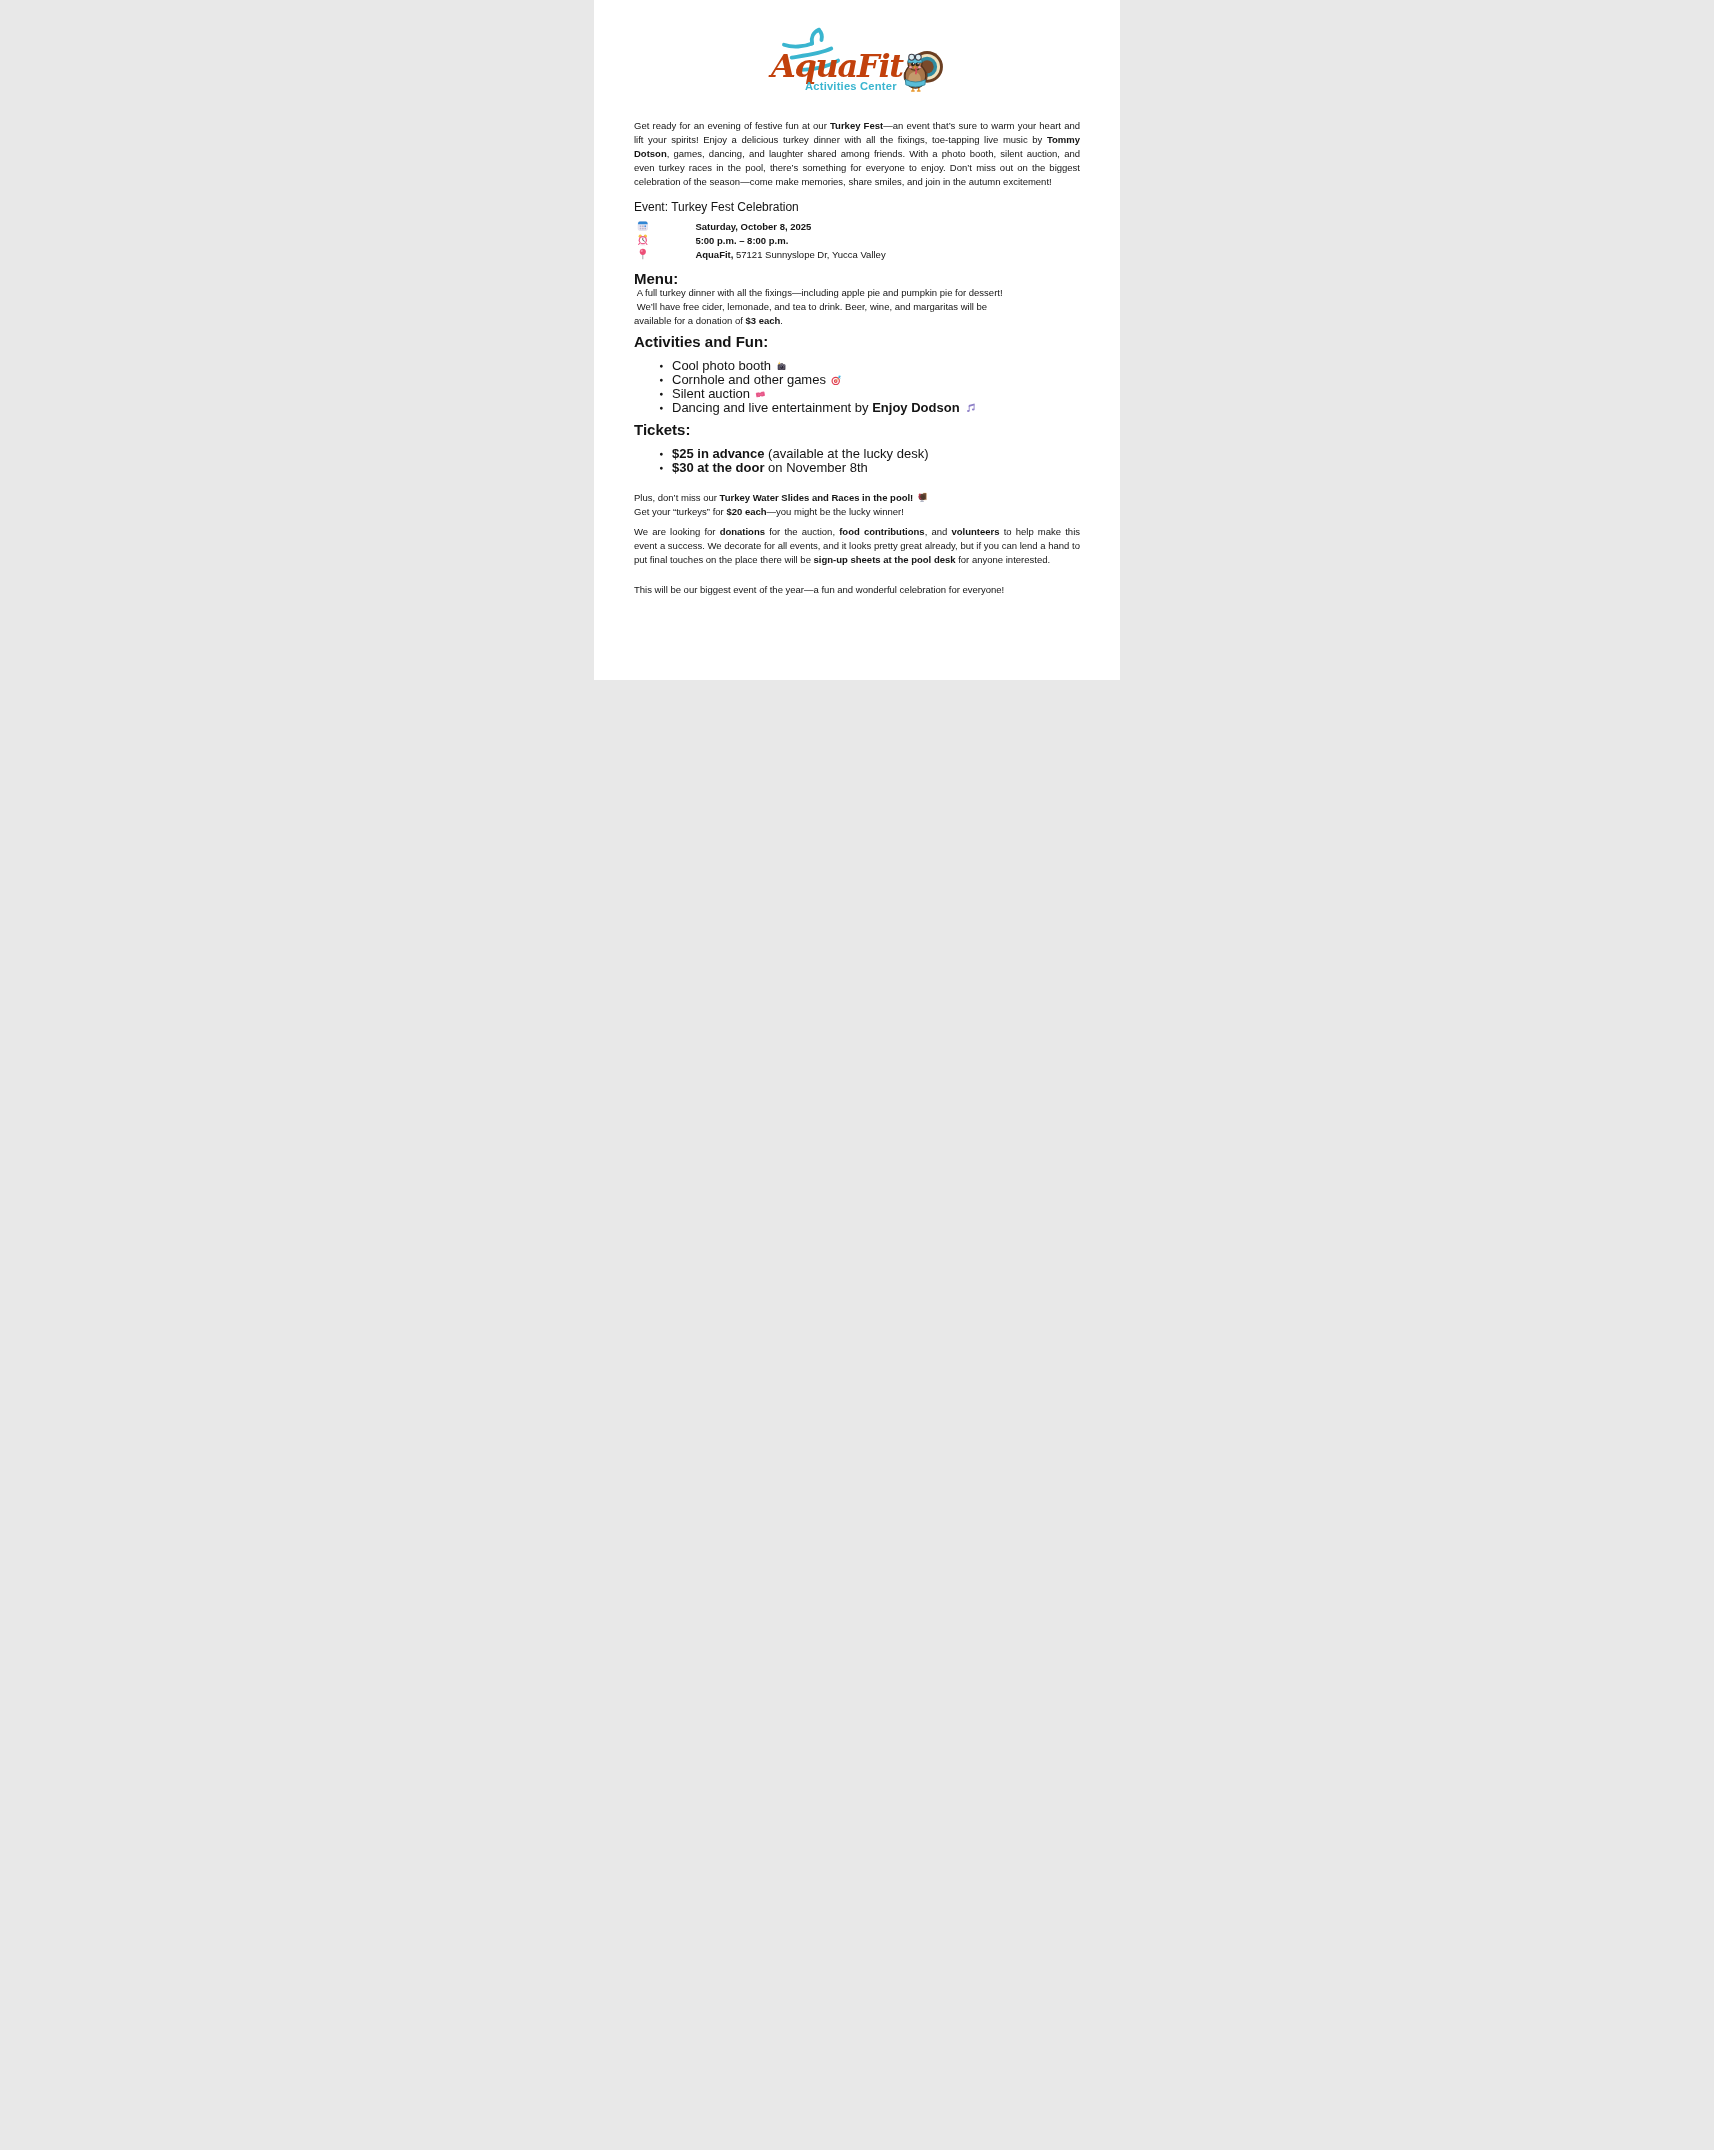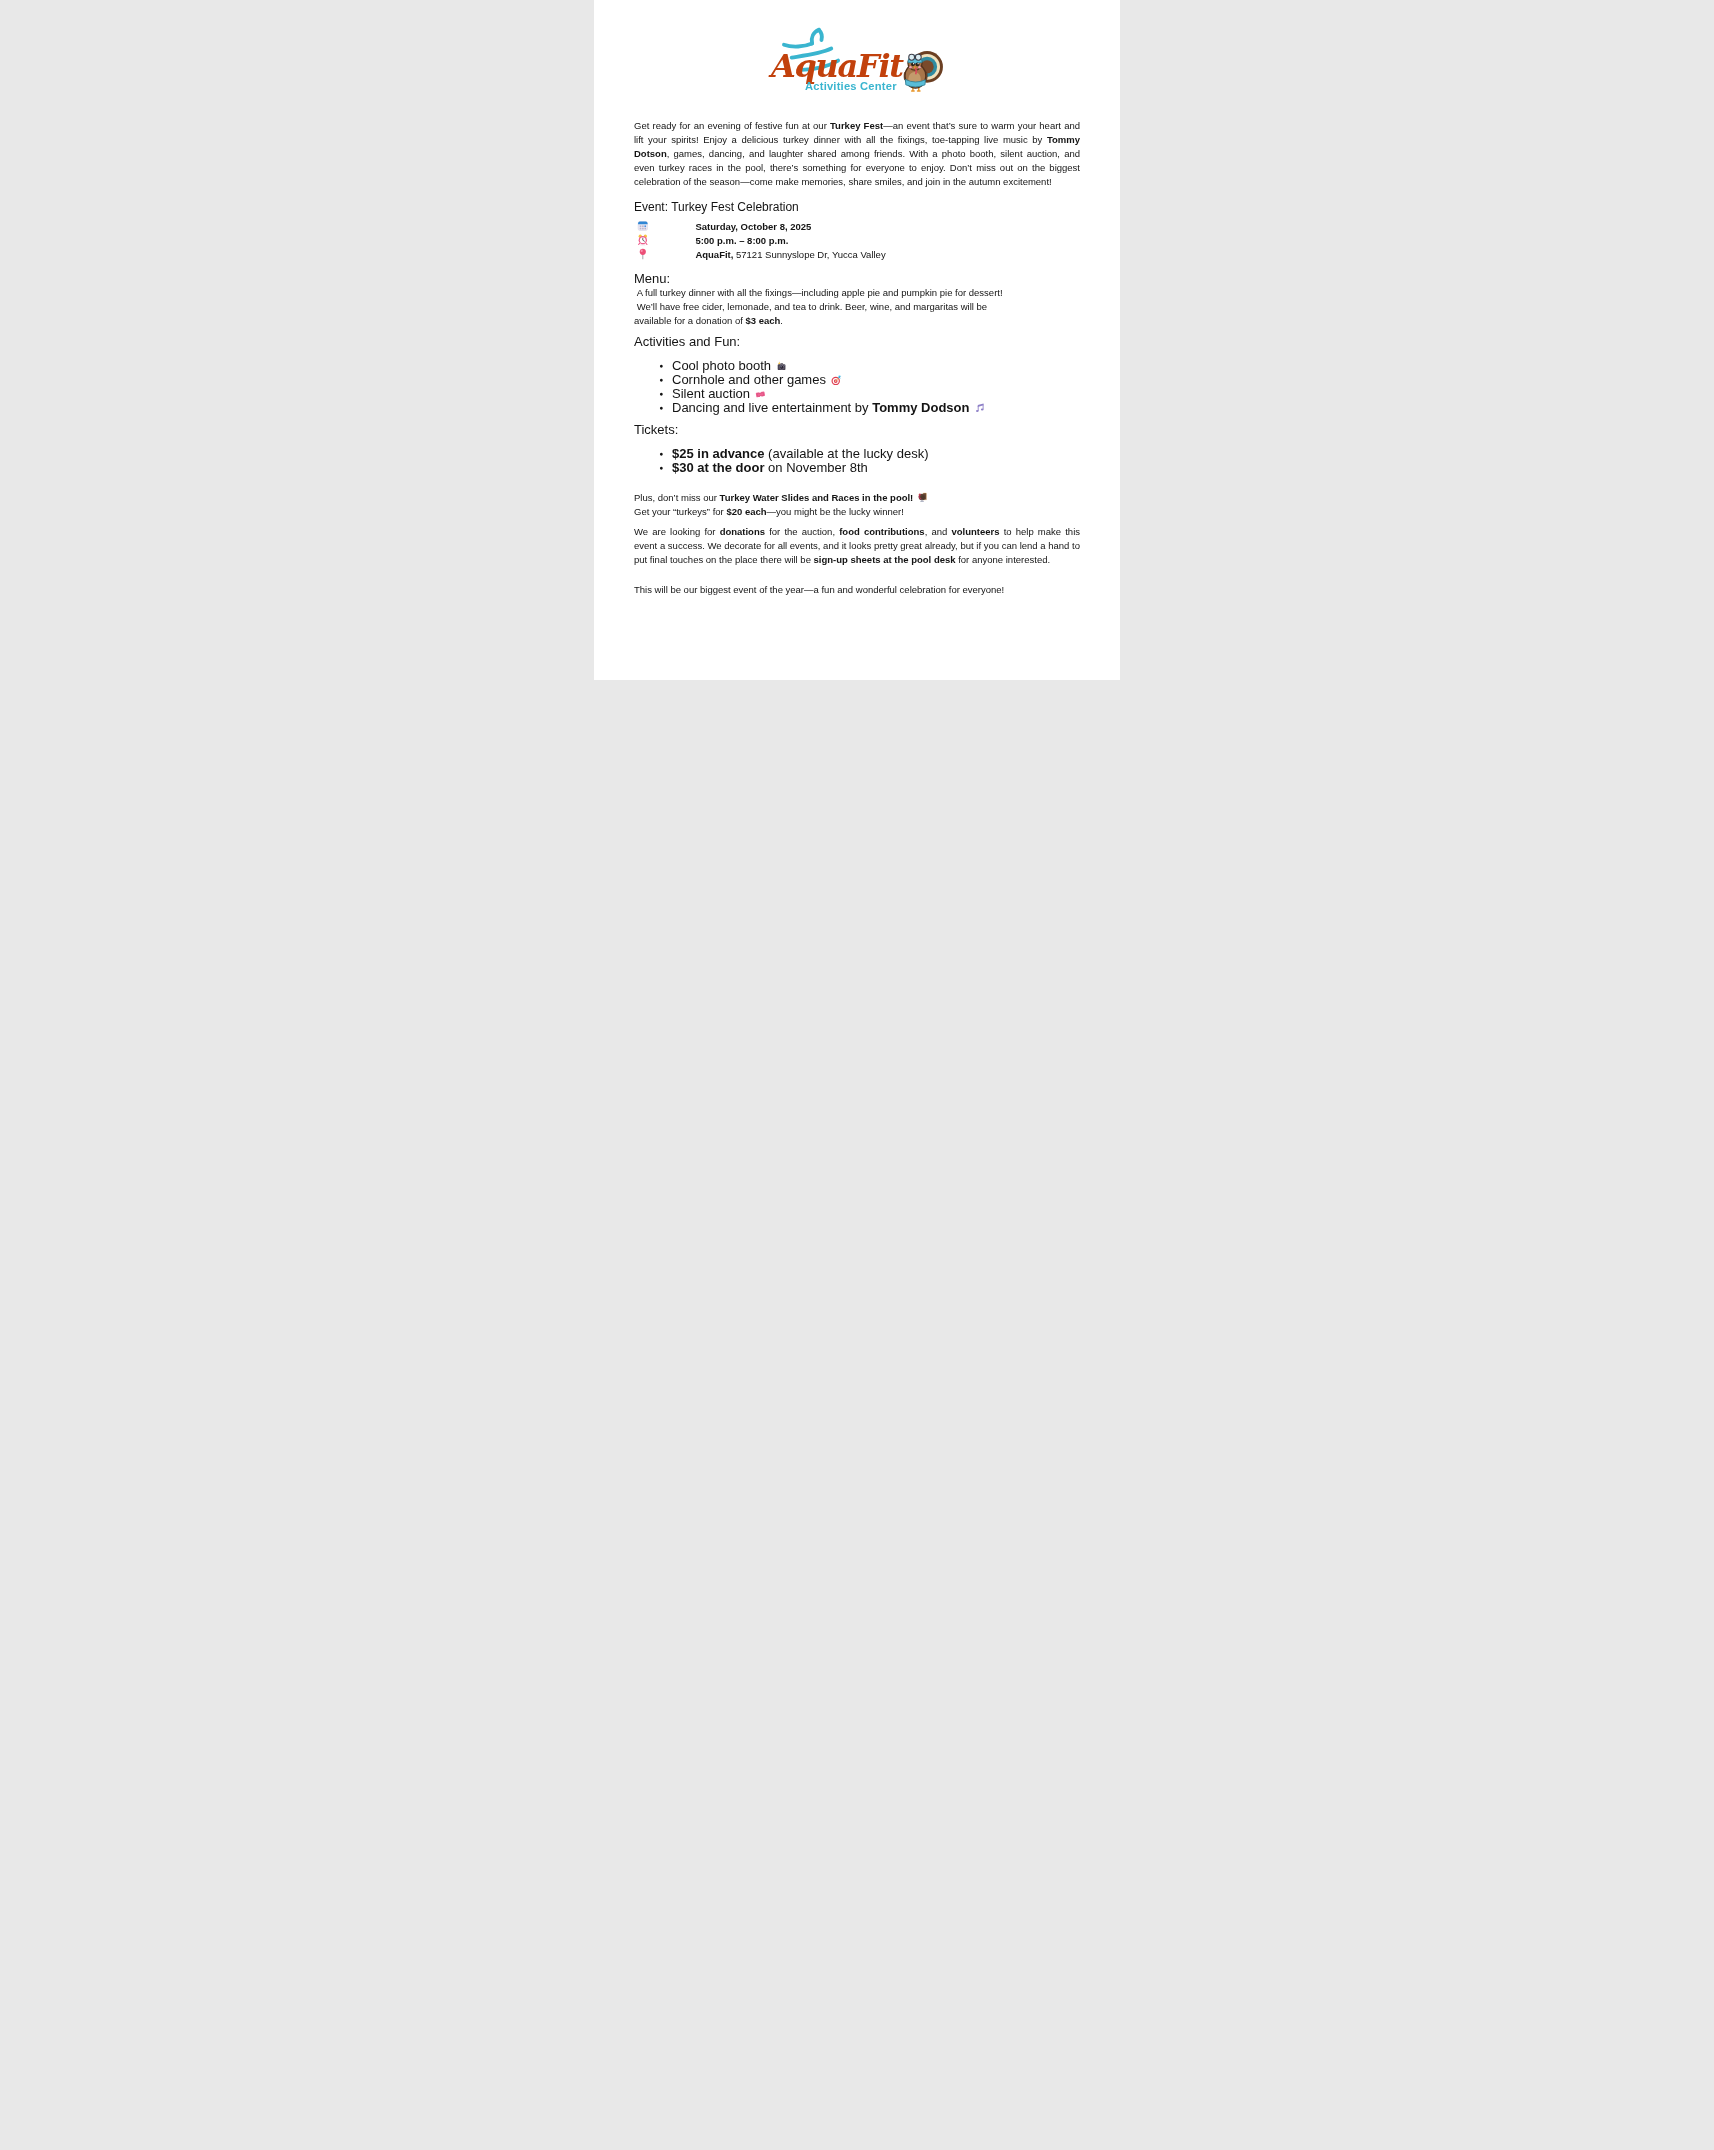--- a/index.html
+++ b/index.html
@@ -31,21 +31,21 @@
   .mascot{position:absolute;left:126px;top:19px;width:46px;height:48px;}
   
   .para{font-size:9.5px;line-height:14px;}
   .justify{text-align:justify;}
   .intro{margin-top:26px;}
   .heading{font-size:12px;line-height:16.3px;font-weight:400;margin-top:7.7px;}
   .details{margin-top:4.3px;padding-left:2.6px;}
   .detail{display:flex;align-items:center;height:14px;font-size:9.5px;gap:42px;}
   .detail .ico{width:11.6px;height:11.6px;margin-right:5.2px;flex:0 0 auto;}
   .menu{margin-top:11.2px;}
-  .sec-label{font-size:13px;line-height:14px;font-weight:400;}
+  .sec-label{font-size:15px;line-height:14px;font-weight:700;}
   .act-label{margin-top:6.9px;}
   .blist{list-style:none;margin:9.5px 0 0;padding:0 0 0 38px;}
   .blist li{position:relative;font-size:13px;line-height:14px;}
   .blist li::before{
     content:"●";position:absolute;left:-12.5px;top:0;
     font-size:6.5px;line-height:14px;color:#141414;
   }
   .tix-label{margin-top:8.6px;}
   .pool{margin-top:16px;}
   .volunteer{margin-top:6px;}
@@ -192,21 +192,21 @@
             <g transform="rotate(-10 16 16)">
               <rect x="3" y="9.5" width="26" height="13.5" rx="2.5" fill="#f06292"></rect>
               <rect x="6.5" y="12.5" width="19" height="8" rx="1.5" fill="none" stroke="#ad3b66" stroke-width="1.2" stroke-dasharray="2.4 1.6"></rect>
               <circle cx="16" cy="9.5" r="2.2" fill="#ffffff"></circle>
               <circle cx="16" cy="23" r="2.2" fill="#ffffff"></circle>
             </g>
           </svg>
         </span>
       </li>
       <li>
-        <span data-rich="activities.items.3.segments"><span>Dancing and live entertainment by </span><span class="b">Tommy Dodson</span></span>
+        <span data-rich="activities.items.3.segments"><span>Dancing and live entertainment by </span><span class="b">Enjoy Dodson</span></span>
         <span class="iico">
           <svg viewBox="0 0 32 32" aria-hidden="true">
             <path d="M12.5 9 V23.5 M27 4.5 V19" stroke="#8d7fc7" stroke-width="2.6"></path>
             <path d="M11.2 5.8 L28.3 1.2 V7 L11.2 11.6z" fill="#8d7fc7"></path>
             <ellipse cx="9.8" cy="23.6" rx="3.9" ry="2.9" fill="#8d7fc7"></ellipse>
             <ellipse cx="24.3" cy="19.1" rx="3.9" ry="2.9" fill="#8d7fc7"></ellipse>
           </svg>
         </span>
       </li>
     </ul>

